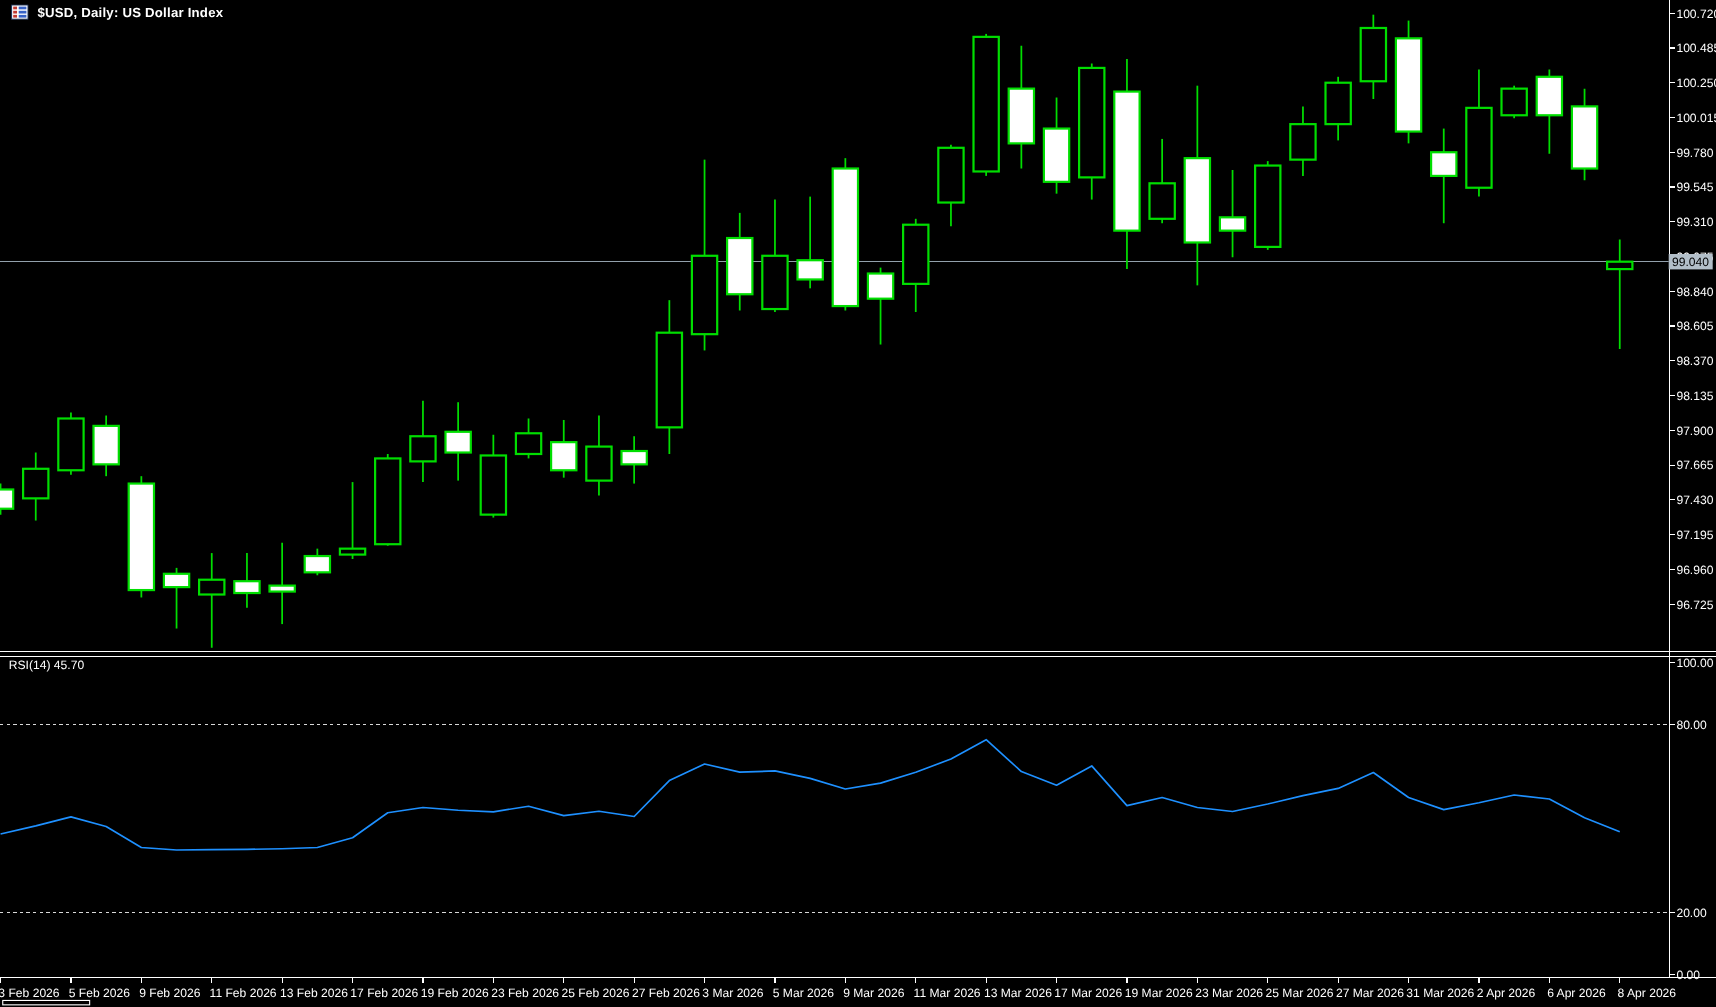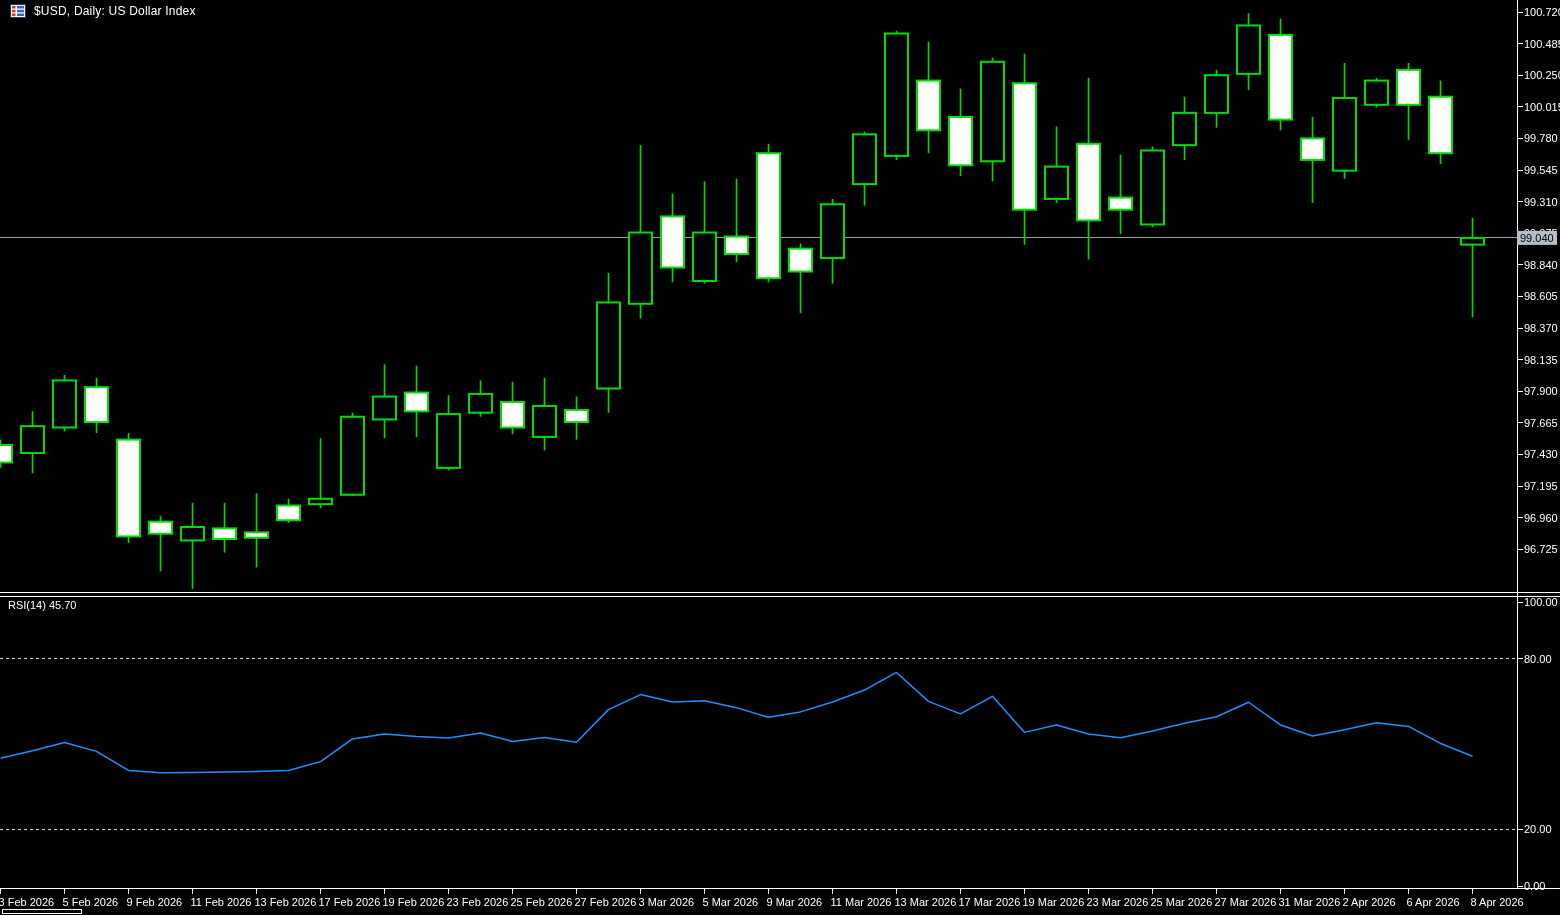--- a/index.html
+++ b/index.html
@@ -1,21 +1,21 @@
 <!DOCTYPE html>
 <html><head>
 <meta charset="utf-8">
 <style>
   html,body{margin:0;padding:0;background:#000;}
   .window{position:relative;width:1560px;height:915px;background:#000;overflow:hidden;
           font-family:"Liberation Sans",sans-serif;}
   #chart-svg{position:absolute;left:0;top:0;}
   #chart-svg text{font-family:"Liberation Sans",sans-serif;}
   .titlebar{position:absolute;left:10px;top:4px;display:flex;align-items:center;gap:8px;
-            color:#fff;font-size:12px;font-weight:normal;letter-spacing:.2px;}
+            color:#fff;font-size:12px;font-weight:bold;letter-spacing:.2px;}
   .rsi-label{position:absolute;left:8px;top:599px;color:#fff;font-size:11px;text-align:center;}
   .thumb{position:absolute;left:2px;top:909px;width:78px;height:3px;border:1px solid #fff;background:#000;}
 </style>
 </head>
 <body>
 
 <div class="window">
 
   <svg id="chart-svg" width="1560" height="915">
       <defs>

